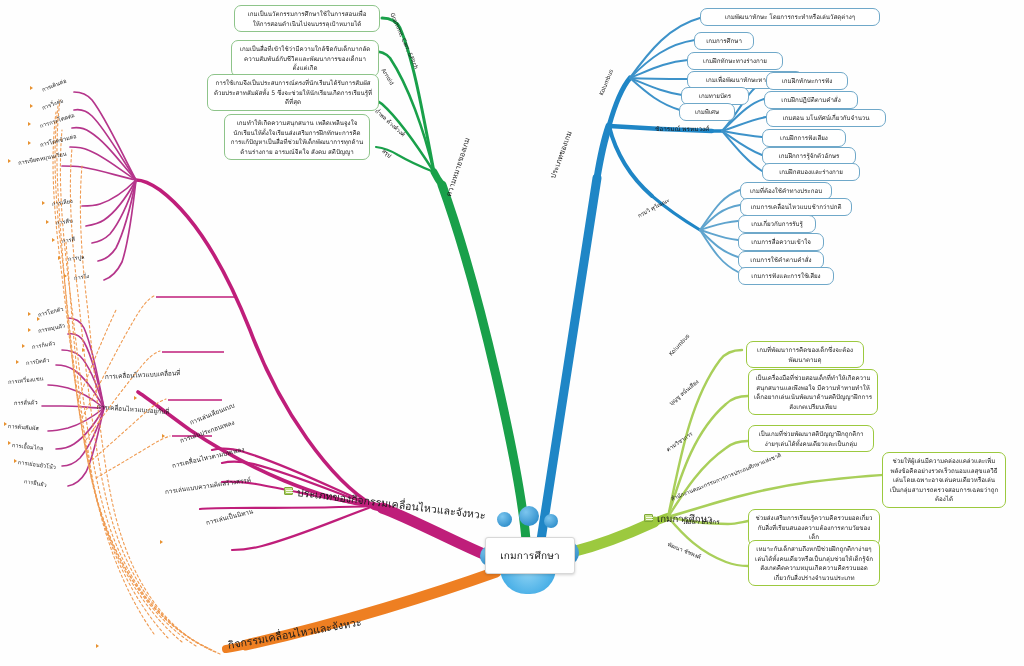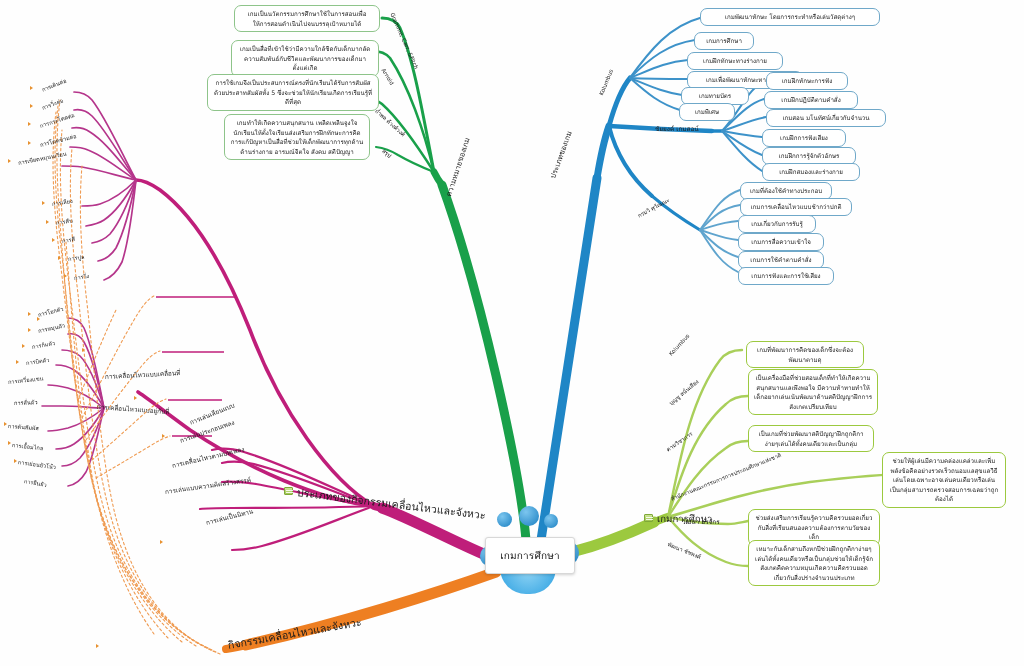--- a/index.html
+++ b/index.html
@@ -239,21 +239,21 @@
   <div class="blab sm" style="left:383px;top:146px;transform:rotate(42deg);">สรุป</div>
 
   <div class="nbox green" style="left:234px;top:5px;width:146px;">เกมเป็นนวัตกรรมการศึกษาใช้ในการสอนเพื่อให้การสอนดำเนินไปจนบรรลุเป้าหมายได้</div>
   <div class="nbox green" style="left:231px;top:40px;width:148px;">เกมเป็นสื่อที่เข้าใช้ว่ามีความใกล้ชิดกับเด็กมากลัดความสัมพันธ์กับชีวิตและพัฒนาการของเด็กมาตั้งแต่เกิด</div>
   <div class="nbox green" style="left:207px;top:74px;width:172px;">การใช้เกมจึงเป็นประสบการณ์ตรงที่นักเรียนได้รับการสัมผัสด้วยประสาทสัมผัสทั้ง 5 ซึ่งจะช่วยให้นักเรียนเกิดการเรียนรู้ที่ดีที่สุด</div>
   <div class="nbox green" style="left:224px;top:114px;width:146px;">เกมทำให้เกิดความสนุกสนาน เพลิดเพลินจูงใจนักเรียนให้ตั้งใจเรียนส่งเสริมการฝึกทักษะการคิดการแก้ปัญหาเป็นสื่อที่ช่วยให้เด็กพัฒนาการทุกด้านด้านร่างกาย อารมณ์จิตใจ สังคม สติปัญญา</div>
 
   <div class="blab md" style="left:552px;top:172px;transform:rotate(-70deg);">ประเภทของเกม</div>
 
   <div class="blab sm" style="left:601px;top:92px;transform:rotate(-68deg);">Kolumbus</div>
-  <div class="blab" style="left:655px;top:124px;">ชัยยงค์ เกมสอน์</div>
+  <div class="blab" style="left:655px;top:124px;">ชัอารมณ์ พรหมวงศ์</div>
   <div class="blab sm" style="left:638px;top:212px;transform:rotate(-28deg);">กรมวิ ศุวัณณะ</div>
 
   <div class="nbox blue" style="left:700px;top:8px;width:180px;">เกมพัฒนาทักษะ โดยการกระทำหรือเล่นวัสดุต่างๆ</div>
   <div class="nbox blue" style="left:694px;top:32px;width:60px;">เกมการศึกษา</div>
   <div class="nbox blue" style="left:687px;top:52px;width:96px;">เกมฝึกทักษะทางร่างกาย</div>
   <div class="nbox blue" style="left:687px;top:71px;width:116px;">เกมเพื่อพัฒนาทักษะทางภาษา</div>
   <div class="nbox blue" style="left:681px;top:87px;width:68px;">เกมทายบัตร</div>
   <div class="nbox blue" style="left:679px;top:103px;width:56px;">เกมพิเศษ</div>
 
   <div class="nbox blue" style="left:766px;top:72px;width:82px;">เกมฝึกทักษะการฟัง</div>

